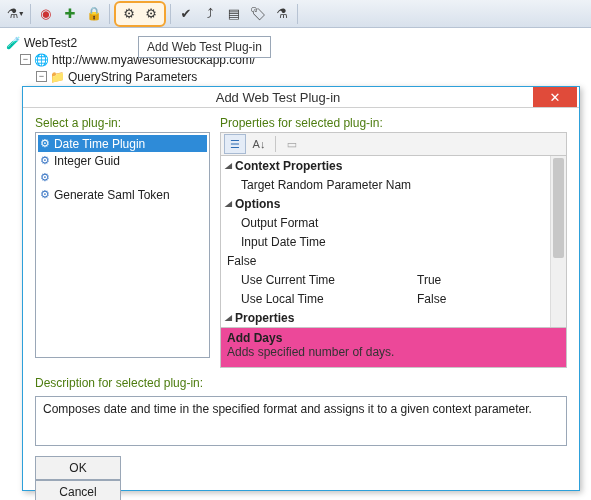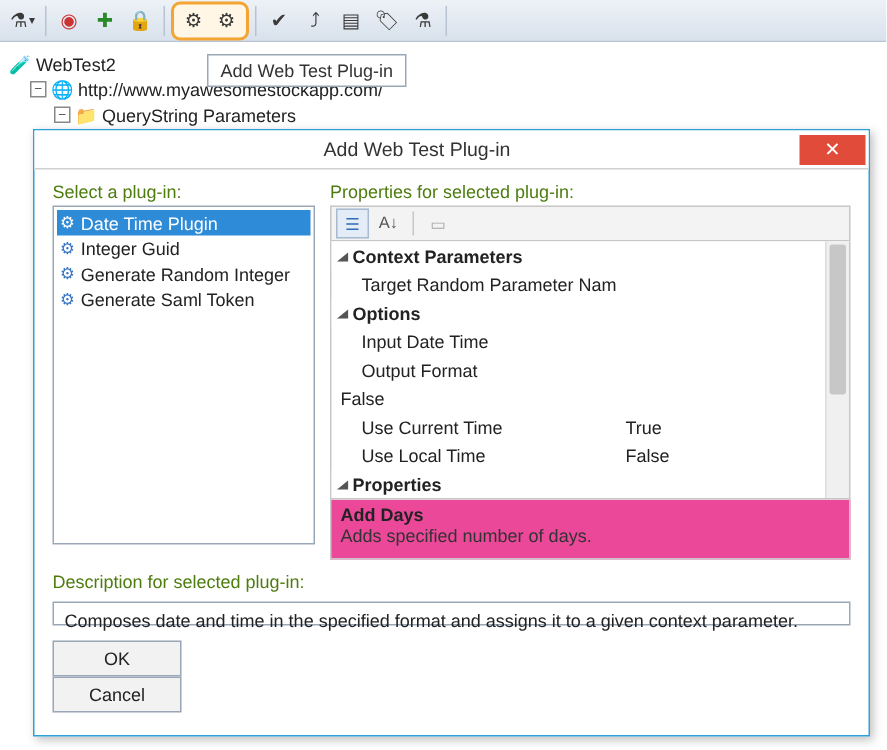--- a/index.html
+++ b/index.html
@@ -191,21 +191,21 @@
     background: #ec4899;
   }
   .pg-desc-title { font-weight: bold; }
   .pg-desc-text { font-size: 12px; color: #333; }
   .desc-label { margin-top: 4px; }
   .desc-box {
     border: 1px solid #9aa7b7;
     padding: 5px 7px;
     font-size: 12px;
     background: #fff;
-    height: 16px;
+    height: 50px;
   }
   .btn-row {
     display: flex; justify-content: flex-end; gap: 0;
     margin-top: 6px;
     flex-direction: column;
   }
   .std-btn {
     width: 86px; height: 24px;
     border: 1px solid #9aa7b7;
     background: #f2f2f2;
@@ -269,56 +269,55 @@
             <div class="plugin-row selected">
               <span class="plugin-glyph">⚙</span>
               <span>Date Time Plugin</span>
             </div>
             <div class="plugin-row">
               <span class="plugin-glyph">⚙</span>
               <span>Integer Guid</span>
             </div>
             <div class="plugin-row">
               <span class="plugin-glyph">⚙</span>
-              <span>Generate Random Integer</span>
             </div>
             <div class="plugin-row">
               <span class="plugin-glyph">⚙</span>
               <span>Generate Saml Token</span>
             </div>
           </div>
       </div>
       <div class="right-panel">
         <div class="panel-label">Properties for selected plug-in:</div>
         <div class="pg-toolbar">
           <div class="pg-tb-btn active">☰</div>
           <div class="pg-tb-btn">A↓</div>
           <div style="width:1px;height:16px;background:#c7c7c7;margin:0 3px"></div>
           <div class="pg-tb-btn" style="opacity:0.5">▭</div>
         </div>
         <div class="pg-grid">
           <div class="pg-content" id="pg-content">
               <div class="pg-cat">
                 <span class="tri">◢</span>
-                <span>Context Parameters</span>
+                <span>Context Properties</span>
               </div>
               <div class="pg-row">
                 <div class="pg-name">Target Random Parameter Nam</div>
                 <div class="pg-val"></div>
               </div>
               <div class="pg-cat">
                 <span class="tri">◢</span>
                 <span>Options</span>
               </div>
               <div class="pg-row">
+                <div class="pg-name">Output Format</div>
+                <div class="pg-val"></div>
+              </div>
+              <div class="pg-row">
                 <div class="pg-name">Input Date Time</div>
-                <div class="pg-val"></div>
-              </div>
-              <div class="pg-row">
-                <div class="pg-name">Output Format</div>
                 <div class="pg-val"></div>
               </div>
               <div class="pg-row">
                 <div class="pg-val">False</div>
               </div>
               <div class="pg-row">
                 <div class="pg-name">Use Current Time</div>
                 <div class="pg-val">True</div>
               </div>
               <div class="pg-row">

